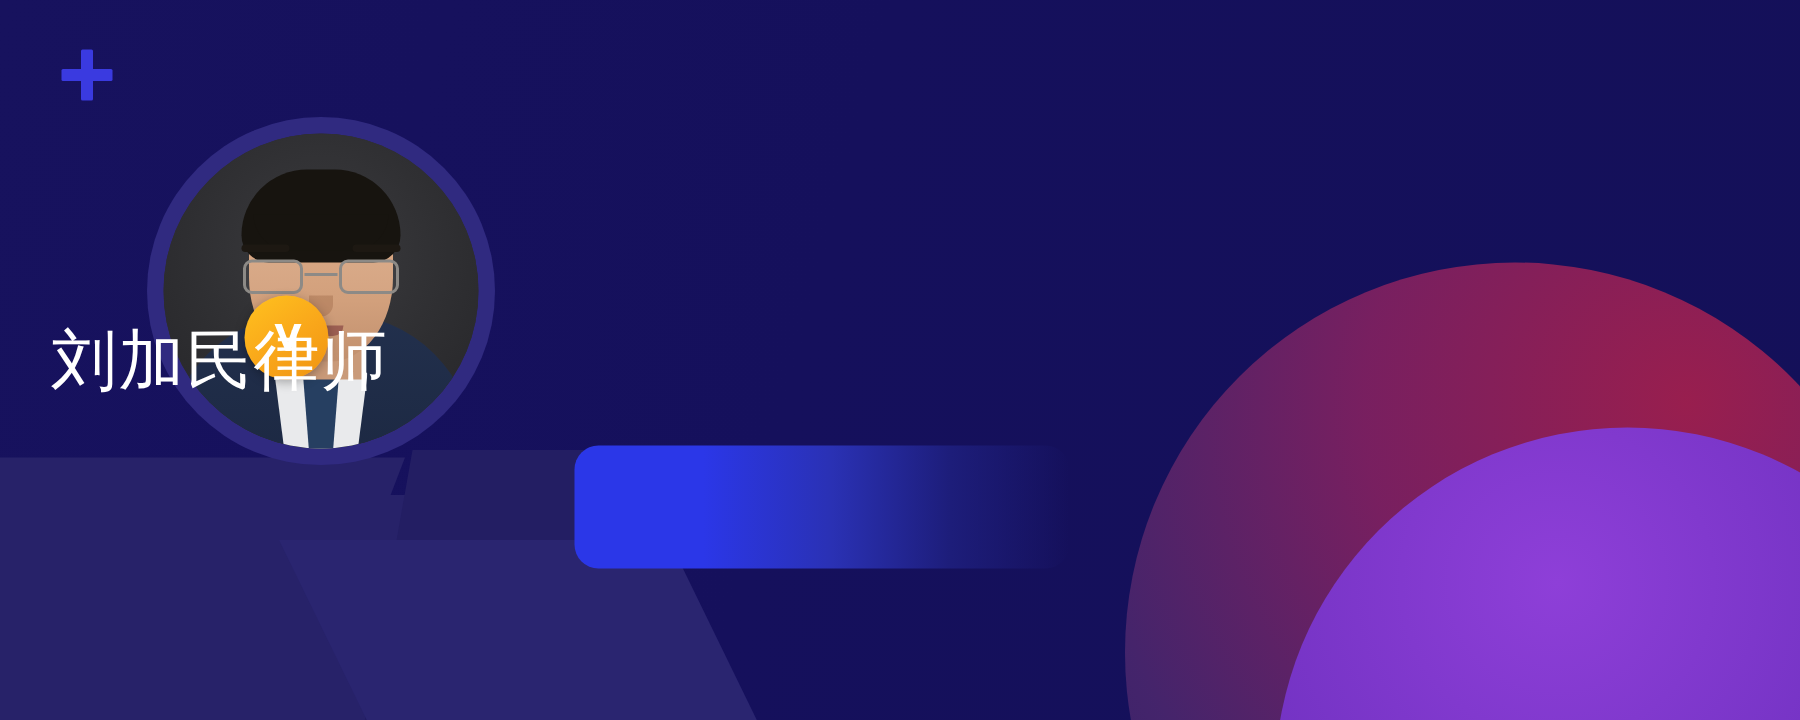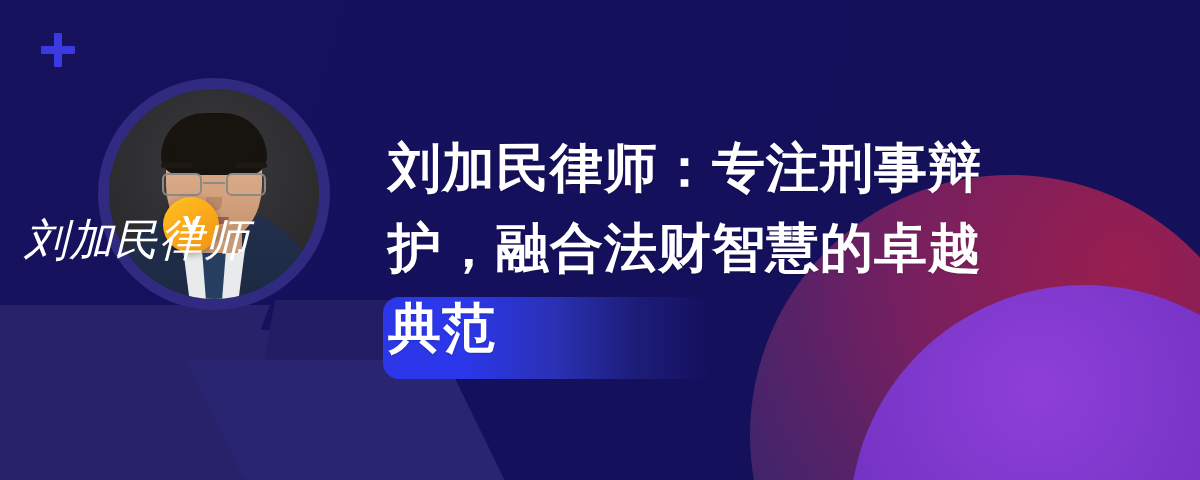--- a/index.html
+++ b/index.html
@@ -302,28 +302,27 @@
     z-index: 1;
   }
   .name-pill-label {
     position: absolute;
     left: 0;
     top: 0;
     width: 100%;
     height: 100%;
     display: flex;
     align-items: center;
-    padding-left: 24px;
+    padding-left: 34px;
     color: #ffffff;
     font-size: 44px;
     font-weight: normal;
     letter-spacing: 1px;
     z-index: 2;
     white-space: nowrap;
-    font-style: italic;
   }
 </style>
 </head>
 <body>
 
 <div class="banner">
 
   <div class="bg-base"></div>
   <div class="slab-a"></div>
   <div class="slab-b"></div>
@@ -357,19 +356,14 @@
 
   <div class="verified-badge">
     <svg width="34" height="34" viewBox="0 0 34 34" aria-hidden="true">
       <path d="M9 8 L16.4 26 L19.6 26 L27 8 L22.2 8 L18 19.6 L13.8 8 Z" fill="#ffffff"></path>
     </svg>
   </div>
 
   <div class="name-pill"></div>
   <div class="name-pill-label">刘加民律师</div>
 
-  <div class="content">
-    <h1 class="headline">刘加民律师：专注刑事辩
-护，融合法财智慧的卓越
-典范</h1>
-  </div>
 
 </div>
 
 </body></html>

